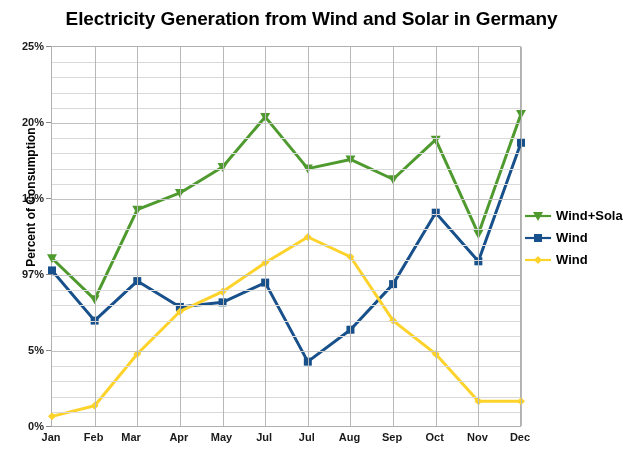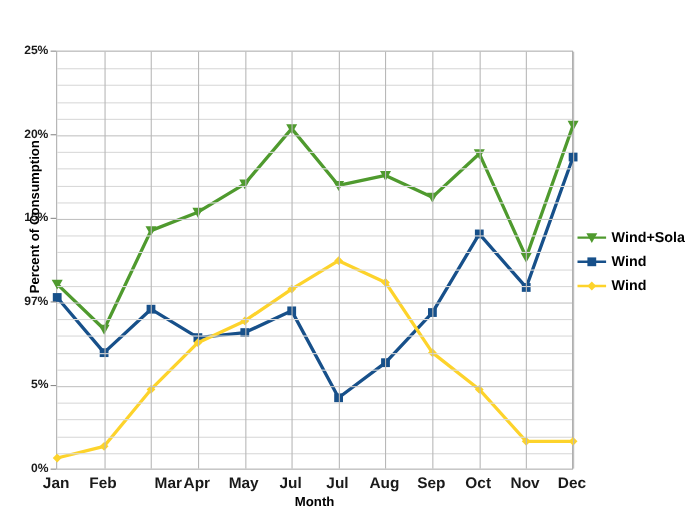--- a/index.html
+++ b/index.html
@@ -60,21 +60,21 @@
     position:absolute;
     width:5px;height:0;
     border-top:1px solid #8a8a8a;
   }
 
   .xtick-label{
     position:absolute;
     top:431px;
     width:60px;
     text-align:center;
-    font-size:14px;
+    font-size:11px;
     font-weight:bold;
     color:#1a1a1a;
     transform:translateX(-50%);
   }
 
   .axis-title-x{
     position:absolute;
     left:51px;width:470px;
     top:449px;
     text-align:center;
@@ -113,20 +113,21 @@
     color:#000000;
     white-space:nowrap;
     line-height:14px;
   }
 </style>
 </head>
 <body>
 
 <div id="chart-root">
 
+  <div class="chart-title">Electricity Generation from Wind and Solar in Germany</div>
 
   <div class="plot-area">
     <div class="plot-inner" id="plot-inner">
       <svg class="series-svg" id="series-svg" width="470" height="381" viewBox="0 0 470 381">
           <g>
             <polyline points="0,211.28 42.63636363636363,252.32 85.27272727272727,162.64 127.9090909090909,145.92000000000002 170.54545454545453,120.07999999999998 213.1818181818182,69.92000000000002 255.8181818181818,121.59999999999997 298.45454545454544,112.47999999999996 341.09090909090907,132.23999999999998 383.72727272727275,92.72000000000003 426.3636363636364,186.96 469,66.88" fill="none" stroke="#4f9a2e" stroke-width="3" stroke-linejoin="round" stroke-linecap="round"></polyline>
             <polygon points="-5,207.28 5,207.28 0,216.28" fill="#4f9a2e"></polygon>
             <polygon points="37.63636363636363,248.32 47.63636363636363,248.32 42.63636363636363,257.32" fill="#4f9a2e"></polygon>
             <polygon points="80.27272727272727,158.64 90.27272727272727,158.64 85.27272727272727,167.64" fill="#4f9a2e"></polygon>
             <polygon points="122.9090909090909,141.92000000000002 132.9090909090909,141.92000000000002 127.9090909090909,150.92000000000002" fill="#4f9a2e"></polygon>
@@ -218,33 +219,32 @@
       <div class="ytick-label" style="top: 198px; left: 0px;">15%</div>
       <div class="ytick-mark" style="top: 198px; left: 46px;"></div>
       <div class="ytick-label" style="top: 122px; left: 0px;">20%</div>
       <div class="ytick-mark" style="top: 122px; left: 46px;"></div>
       <div class="ytick-label" style="top: 46px; left: 0px;">25%</div>
       <div class="ytick-mark" style="top: 46px; left: 46px;"></div>
     </div>
   <div id="xtick-layer">
       <div class="xtick-label" style="left: 51px;">Jan</div>
       <div class="xtick-label" style="left: 93.6364px;">Feb</div>
-      <div class="xtick-label" style="left: 153px;">Mar</div>
+      <div class="xtick-label" style="left: 131px;">Mar</div>
       <div class="xtick-label" style="left: 178.909px;">Apr</div>
       <div class="xtick-label" style="left: 221.545px;">May</div>
       <div class="xtick-label" style="left: 264.182px;">Jul</div>
       <div class="xtick-label" style="left: 306.818px;">Jul</div>
       <div class="xtick-label" style="left: 349.455px;">Aug</div>
       <div class="xtick-label" style="left: 392.091px;">Sep</div>
       <div class="xtick-label" style="left: 434.727px;">Oct</div>
       <div class="xtick-label" style="left: 477.364px;">Nov</div>
       <div class="xtick-label" style="left: 520px;">Dec</div>
     </div>
 
-  <div class="axis-title-x">Month</div>
   <div class="axis-title-y">Percent of Consumption</div>
 
   <div class="legend" id="legend">
       <div class="legend-item">
         <svg class="legend-swatch" viewBox="0 0 28 14">
           <line x1="1" y1="7" x2="27" y2="7" stroke="#4f9a2e" stroke-width="2.2"></line>
           <polygon points="9,3 19,3 14,12" fill="#4f9a2e"></polygon>
         </svg>
         <span class="legend-label">Wind+Solar</span>
       </div>

